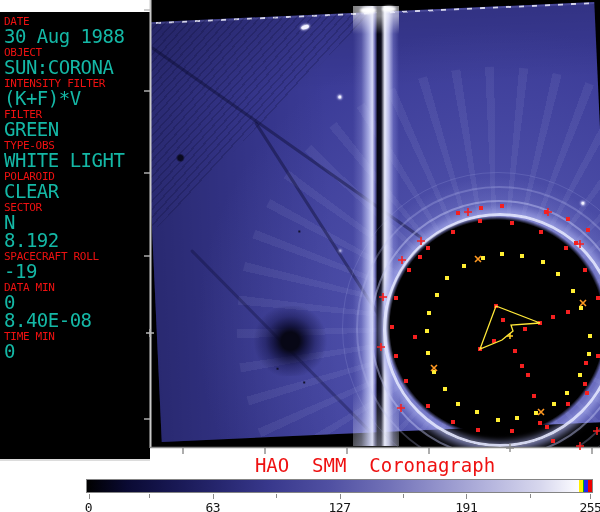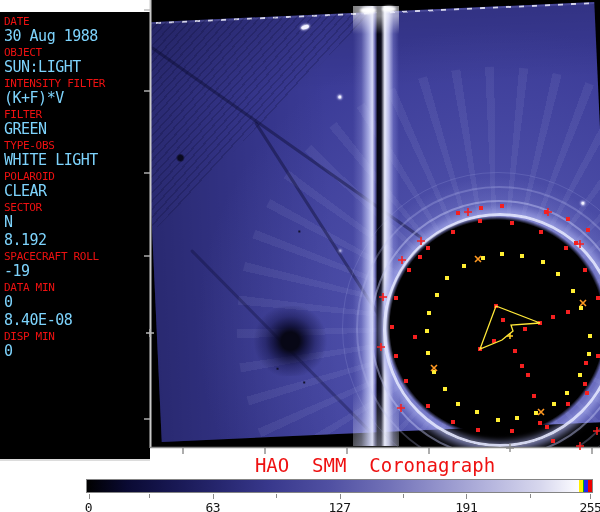--- a/index.html
+++ b/index.html
@@ -3,21 +3,21 @@
 <meta charset="utf-8">
 <style>
   html,body{margin:0;padding:0;background:#555;}
   #screen{position:relative;width:600px;height:512px;background:#ffffff;overflow:hidden;
           font-family:"DejaVu Sans Mono","Liberation Mono",monospace;}
   
   #panel{position:absolute;left:0;top:12px;width:150px;height:444px;background:#000;
          border-bottom:2px solid #dcdcdc;padding-top:3px;box-sizing:content-box;}
   .field{margin:0 0 1px 4px;}
   .field .lab{color:#ee1111;font-size:11px;line-height:13px;letter-spacing:-0.3px;white-space:pre;}
-  .field .val{color:#7dd3fc;font-size:15px;line-height:17px;letter-spacing:-0.5px;white-space:pre;}
+  .field .val{color:#14b8a6;font-size:19px;line-height:17px;letter-spacing:-0.5px;white-space:pre;}
   
   #image-area{position:absolute;left:150px;top:0;width:450px;height:448px;background:#000;overflow:hidden;}
   #photo{position:absolute;left:2px;top:12px;width:452px;height:420px;
          transform:rotate(-2.6deg);overflow:hidden;
          background:
            radial-gradient(circle 150px at 340px 320px, rgba(150,155,225,.55) 60%, rgba(150,155,225,0) 100%),
            radial-gradient(circle 300px at 340px 320px, rgba(110,115,200,.35) 40%, rgba(110,115,200,0) 100%),
            linear-gradient(90deg, rgba(0,0,25,.30) 0, rgba(0,0,25,.12) 22%, rgba(0,0,25,0) 40%),
            linear-gradient(180deg, rgba(0,0,20,.15) 0, rgba(0,0,20,0) 18%),
            #3b3b97;}
@@ -74,21 +74,21 @@
 
 <div id="screen">
 
   <div id="panel">
       <div class="field">
         <div class="lab">DATE</div>
         <div class="val">30 Aug 1988</div>
       </div>
       <div class="field">
         <div class="lab">OBJECT</div>
-        <div class="val">SUN:LIGHT</div>
+        <div class="val">SUN:CORONA</div>
       </div>
       <div class="field">
         <div class="lab">INTENSITY FILTER</div>
         <div class="val">(K+F)*V</div>
       </div>
       <div class="field">
         <div class="lab">FILTER</div>
         <div class="val">GREEN</div>
       </div>
       <div class="field">
@@ -111,21 +111,21 @@
         <div class="val">-19</div>
       </div>
       <div class="field">
         <div class="lab">DATA MIN</div>
         <div class="val">0</div>
       </div>
       <div class="field">
         <div class="val">8.40E-08</div>
       </div>
       <div class="field">
-        <div class="lab">DISP MIN</div>
+        <div class="lab">TIME MIN</div>
         <div class="val">0</div>
       </div>
       <div class="field">
       </div>
     </div>
 
   <div id="image-area">
     <div id="photo">
       <div class="topedge"></div>
       <div class="moire"></div>

